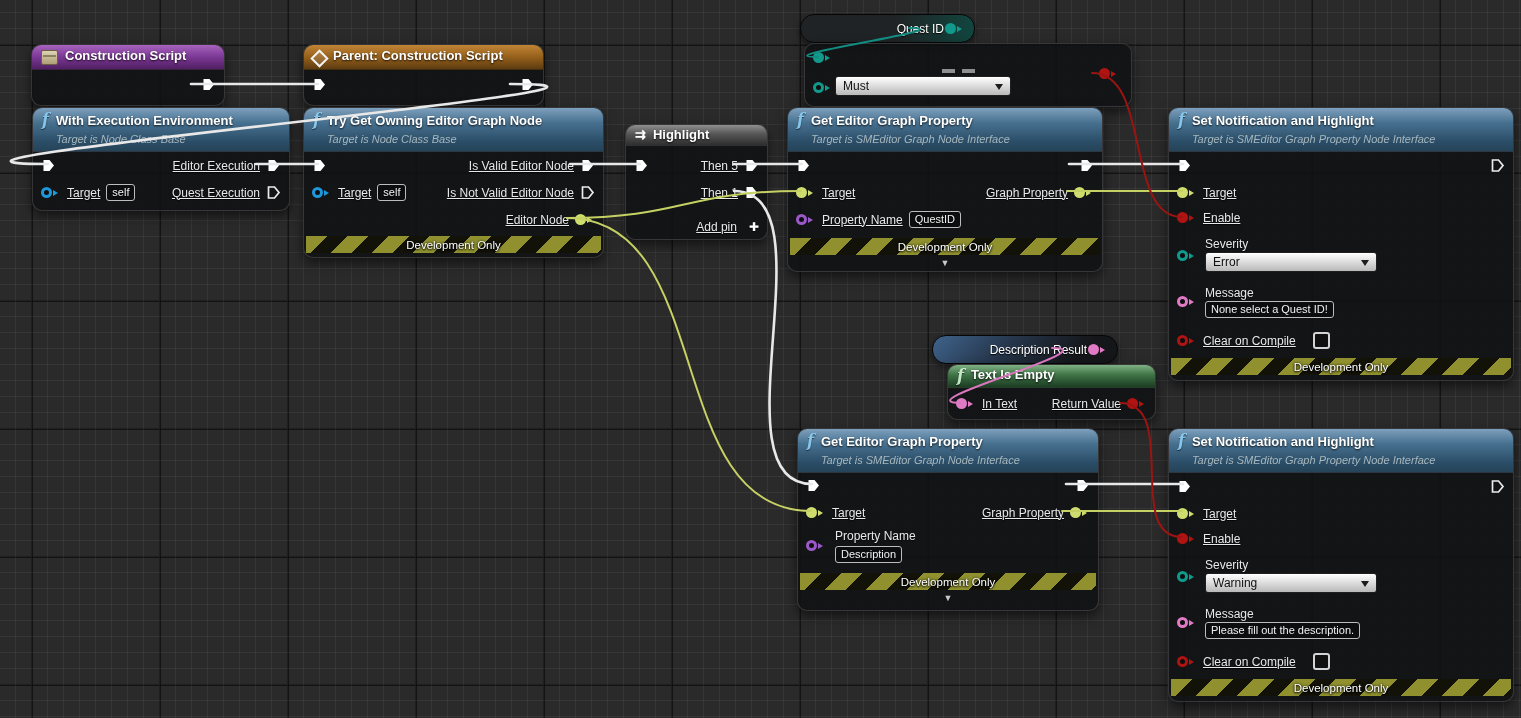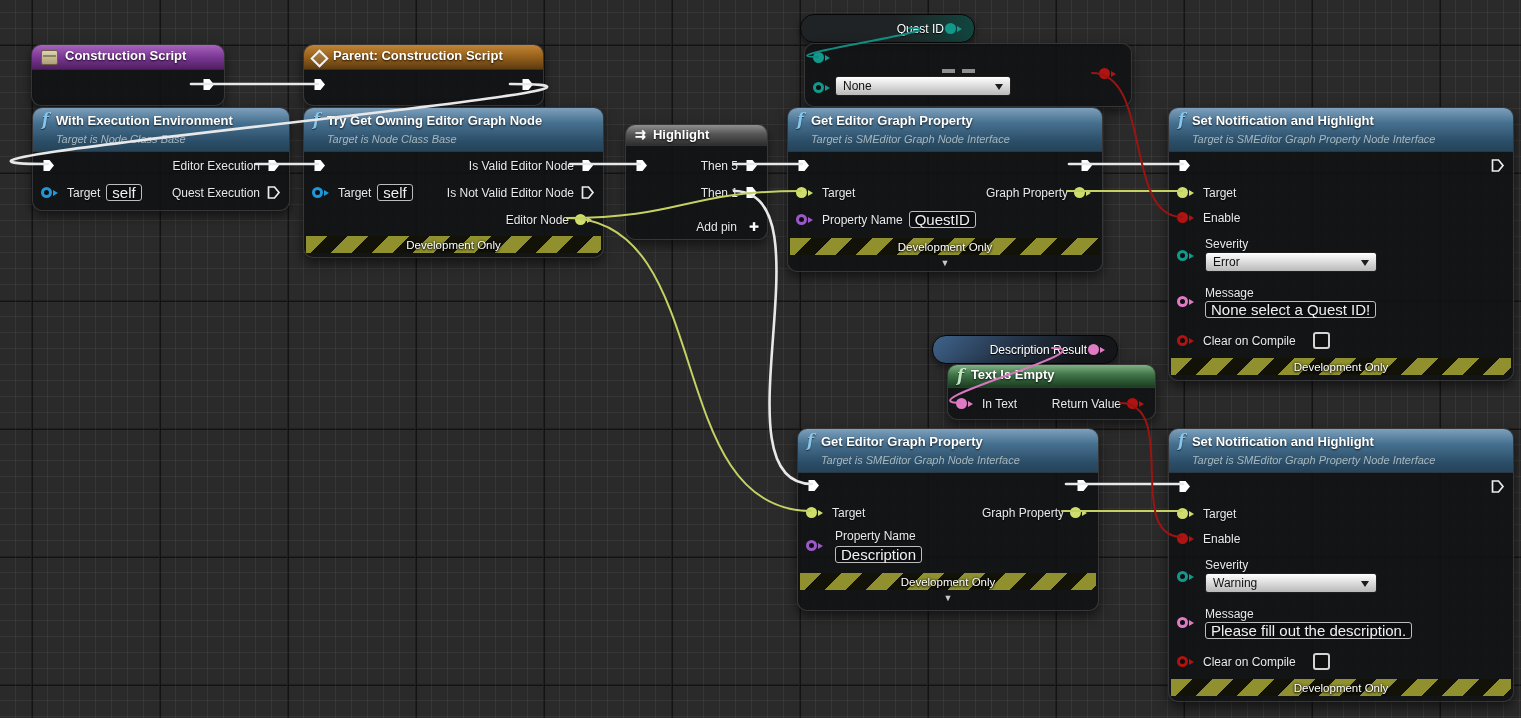--- a/index.html
+++ b/index.html
@@ -27,33 +27,33 @@
   .st{font-style:italic;font-size:11px;color:#a7b7bd;line-height:13px;white-space:nowrap;}
   .hd.blue{background:linear-gradient(180deg,#7da0bd 0%,#46708f 35%,#2a4c66 80%,#254459 100%);}
   .hd.green{background:linear-gradient(180deg,#7fb183 0%,#3f7347 45%,#1b3d22 100%);}
   .hd.purple{background:linear-gradient(180deg,#a763bd 0%,#7b3894 50%,#511f63 100%);}
   .hd.orange{background:linear-gradient(180deg,#c08434 0%,#96601c 50%,#5e3c10 100%);}
   .hd.gray{background:linear-gradient(180deg,#8f8f8f 0%,#565656 45%,#2e2e2e 100%);}
   
   .r{position:absolute;left:8px;right:8px;height:27px;display:flex;align-items:center;
      font-size:12px;color:#e8e8e8;text-shadow:0 1px 1px rgba(0,0,0,.7);}
   .sp{flex:1;}
-  .lbl{margin:4px 6px;white-space:nowrap;}
+  .lbl{margin:4px 6px;white-space:nowrap;text-decoration:underline;}
   .ex{flex:0 0 auto;}
   .ex path{fill:#fff;}
   .ex.hollow path{fill:none;stroke:#ececec;stroke-width:1.7;}
   .pin{display:inline-flex;align-items:center;flex:0 0 auto;}
   .dot{width:11px;height:11px;border-radius:50%;background:var(--c);display:inline-block;}
   .pin.ring .dot{background:rgba(5,5,5,.4);box-shadow:inset 0 0 0 3px var(--c);}
   .wg{width:0;height:0;border:3.5px solid transparent;border-left:5px solid var(--c);margin-left:1px;display:inline-block;}
   .lime{--c:#cfdd6f;} .blue-p{--c:#1f97d8;} .violet{--c:#9b59c8;}
   .teal{--c:#11998c;} .red-p{--c:#b01412;} .pink{--c:#e07ac4;}
   
   .defbox{display:inline-block;border:1px solid #bdbdbd;border-radius:3px;background:rgba(0,0,0,.35);
-          color:#f0f0f0;font-size:15px;line-height:15px;padding:0 5px;white-space:nowrap;}
+          color:#f0f0f0;font-size:11px;line-height:15px;padding:0 5px;white-space:nowrap;}
   .combo{position:absolute;display:flex;align-items:center;justify-content:space-between;
          background:linear-gradient(#ffffff,#b9b9b9);border:1px solid #1f1f1f;border-radius:3px;
          color:#101010;font-size:12px;padding:0 7px;box-shadow:inset 0 1px 0 #fff;}
   .combo .ar{width:0;height:0;border:4px solid transparent;border-top:6px solid #1c1c1c;margin-top:5px;}
   .flabel{position:absolute;font-size:12px;color:#e8e8e8;text-shadow:0 1px 1px rgba(0,0,0,.7);white-space:nowrap;text-align:right;}
   .apin{position:absolute;}
   .cb{width:13px;height:13px;border:2px solid #d4d4d4;border-radius:3px;background:#101010;margin-left:11px;}
   .dev{position:absolute;left:2px;right:2px;height:17px;display:flex;align-items:center;justify-content:center;
        font-size:11.5px;color:#fff;text-shadow:0 1px 2px #000,0 0 3px #000;
        background:repeating-linear-gradient(135deg,#90912e 0 15px,#121208 15px 29px);}
@@ -222,21 +222,21 @@
         <i class="dot"></i>
         <i class="wg"></i>
       </span>
     <span class="pin ring teal apin" style="left:8px;top:38px">
         <i class="dot"></i>
         <i class="wg"></i>
       </span>
     <span class="dash" style="left:137px;top:25px"></span>
     <span class="dash" style="left:157px;top:25px"></span>
     <div class="combo" style="left:30px;top:32px;width:160px;height:18px">
-      <span>None</span>
+      <span>Must</span>
       <span class="ar"></span>
     </div>
     <span class="pin red-p apin" style="right:12px;top:24px">
         <i class="dot"></i>
         <i class="wg"></i>
       </span>
   </div>
 
   <div class="n" style="left:787px;top:107px;width:298px;height:163px">
     <div class="hd blue">

